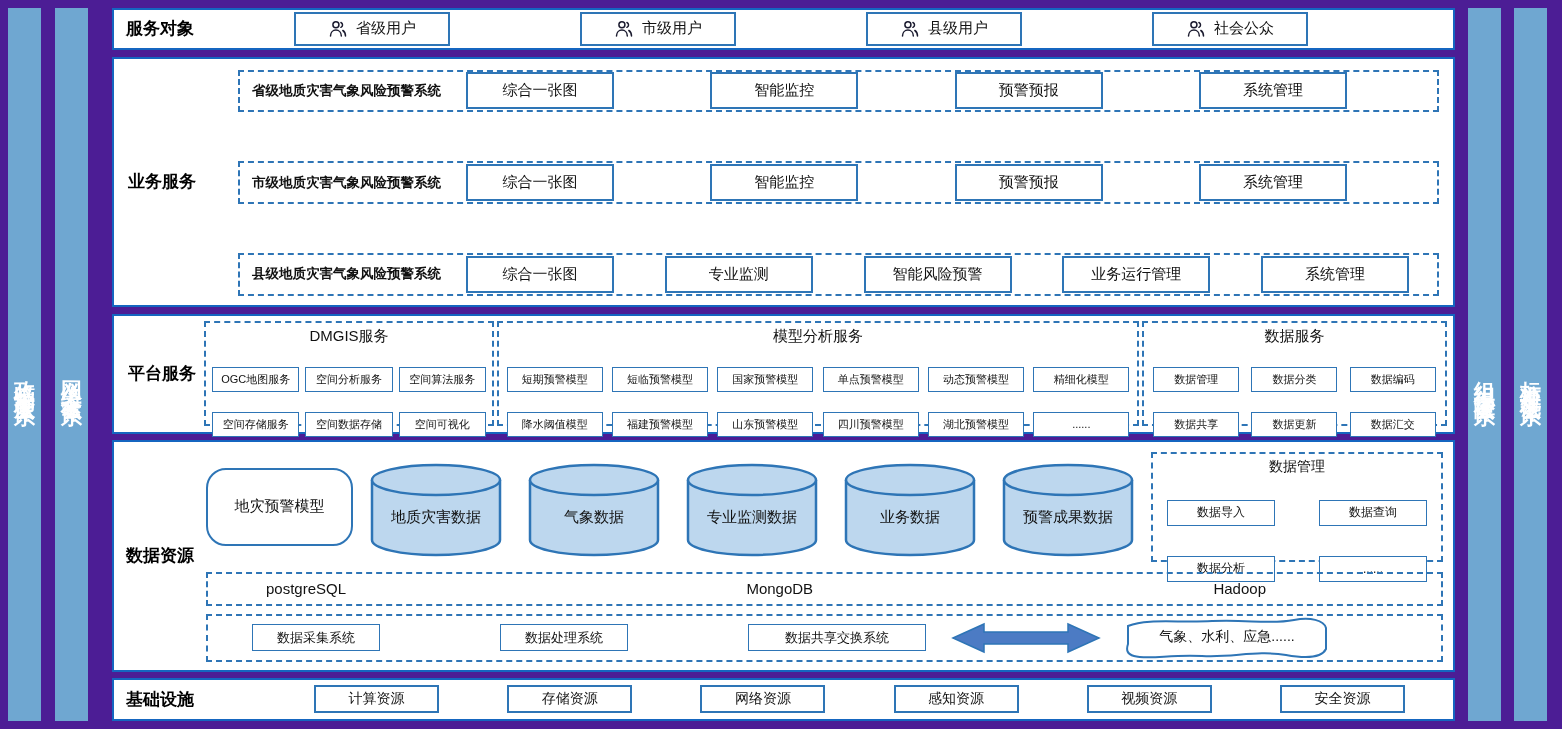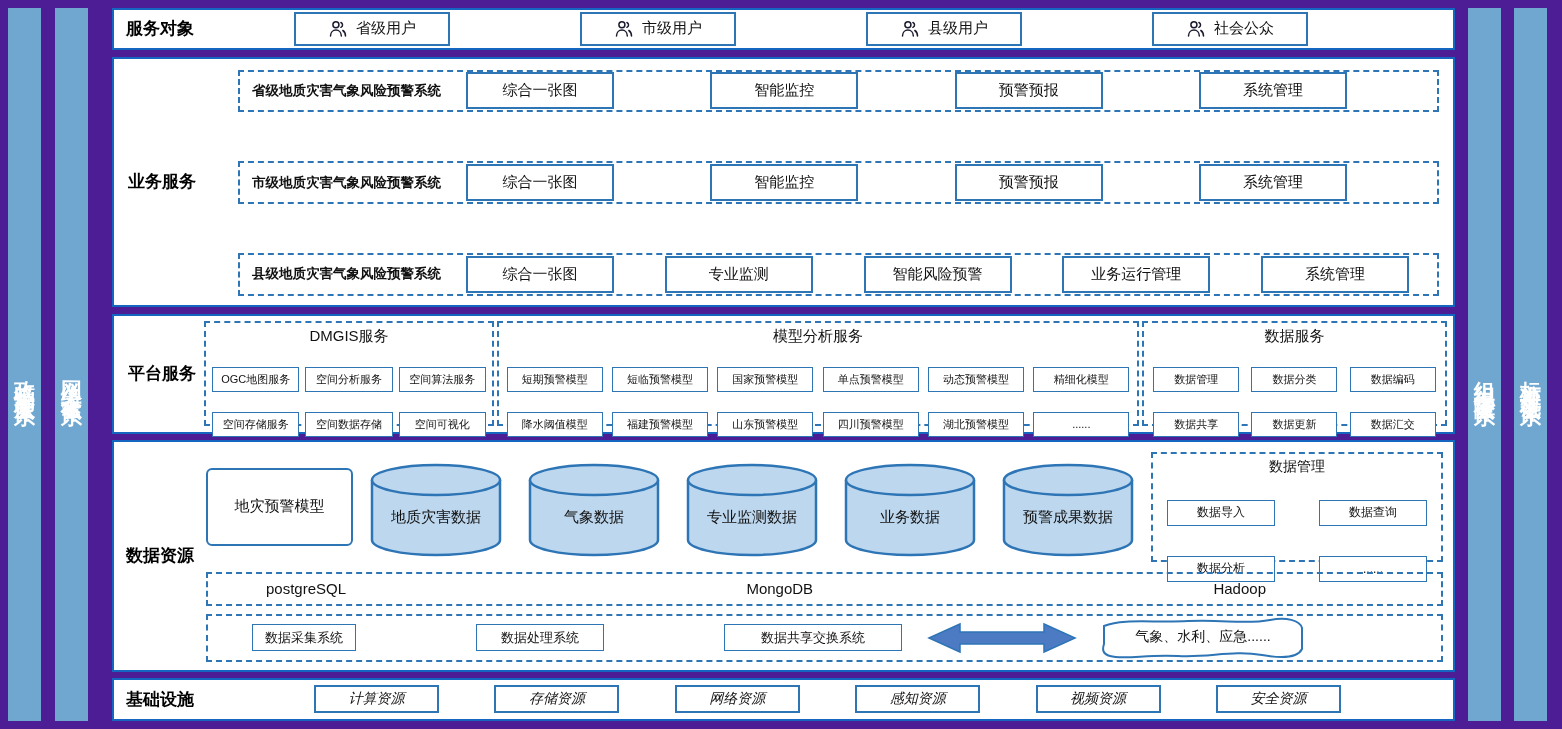--- a/index.html
+++ b/index.html
@@ -46,45 +46,45 @@
   .prow { display:flex; justify-content:space-around; align-items:center; flex:1; gap:6px; }
   .pbox { height:25px; border:1.5px solid #2E75B6; display:flex; align-items:center; justify-content:center; font-size:11px; background:#fff; padding:0 4px;margin-top:20px; }
   .g-dmgis { width:290px; } .g-model { width:642px; } .g-data { flex:1; }
   .g-dmgis .pbox { width:88px; } .g-model .pbox { width:96px; } .g-data .pbox { width:86px; }
 
   
   .datares { margin-top:6px; height:232px; display:flex; }
   .datares .sec-title { width:90px; display:flex; align-items:center; padding-left:12px; }
   .dr-col { flex:1; display:flex; flex-direction:column; padding:4px 10px 8px 2px; }
   .dr-row1 { height:118px; display:flex; }
-  .model-box { margin-top:22px; width:147px; height:78px; border:2.5px solid #2E75B6; border-radius:6px;
+  .model-box { margin-top:22px; width:147px; height:78px; border:2.5px solid #2E75B6; border-radius:20px;
                display:flex; align-items:center; justify-content:center; font-size:15px; background:#fff; }
   .cyl { position:relative; margin-top:16px; width:134px; height:98px; flex:none; }
   .cyl svg { position:absolute; inset:0; }
   .cyl .cyl-label { position:absolute; left:0; right:0; top:46px; text-align:center; font-size:15px; }
   .cyl-wrap { display:flex; gap:24px; margin-left:16px; }
   .dmg-box { margin-left:auto; margin-top:6px; width:292px; height:110px; border:2px dashed #2E75B6; padding:2px 14px 8px; display:flex; flex-direction:column; }
   .dmg-title { text-align:center; font-size:14px; height:20px; line-height:20px; }
   .dmg-grid { flex:1; display:grid; grid-template-columns:1fr 1fr; column-gap:44px; row-gap:10px; padding-top:4px; }
   .dmg-grid .pbox { width:auto; height:26px; font-size:12px; }
 
   .dr-storage { margin-top:10px; height:42px; border:2px dashed #2E75B6; display:flex; align-items:center;
                 justify-content:space-between; padding:0 175px 0 58px; font-size:15px; }
   .dr-row3 { margin-top:8px; height:48px; border:2px dashed #2E75B6; display:flex; align-items:center; padding:0 10px; }
   .xbox { height:27px; border:1.5px solid #2E75B6; display:flex; align-items:center; justify-content:center; font-size:13px; padding:0 10px; background:#fff; }
-  .x1 { width:104px; margin-left:34px; } .x2 { width:128px; margin-left:120px; } .x3 { width:178px; margin-left:120px; }
+  .x1 { width:128px; margin-left:34px; } .x2 { width:128px; margin-left:120px; } .x3 { width:178px; margin-left:120px; }
   .xarrow { margin-left:24px; width:152px; height:38px; flex:none; }
   .wavy { position:relative; margin-left:18px; width:214px; height:44px; flex:none; }
   .wavy svg { position:absolute; inset:0; }
   .wavy-label { position:absolute; left:0; right:0; top:12px; text-align:center; font-size:14px; }
 
   
   .infra { margin-top:6px; height:44px; display:flex; align-items:center; }
   .infra .sec-title { padding-left:12px; width:200px; }
-  .infra-items { flex:1; display:flex; justify-content:space-between; padding-right:112px;font-style:italic; }
+  .infra-items { flex:1; display:flex; justify-content:space-between; padding-right:48px; }
   .infra-box { width:125px; height:28px; border:2px solid #2E75B6; display:flex; align-items:center; justify-content:center; font-size:14px; }
 </style>
 </head>
 <body>
 
 <div class="stage">
 
   <div class="vbar vbar1">
     <span>政策制度体系</span>
   </div>

